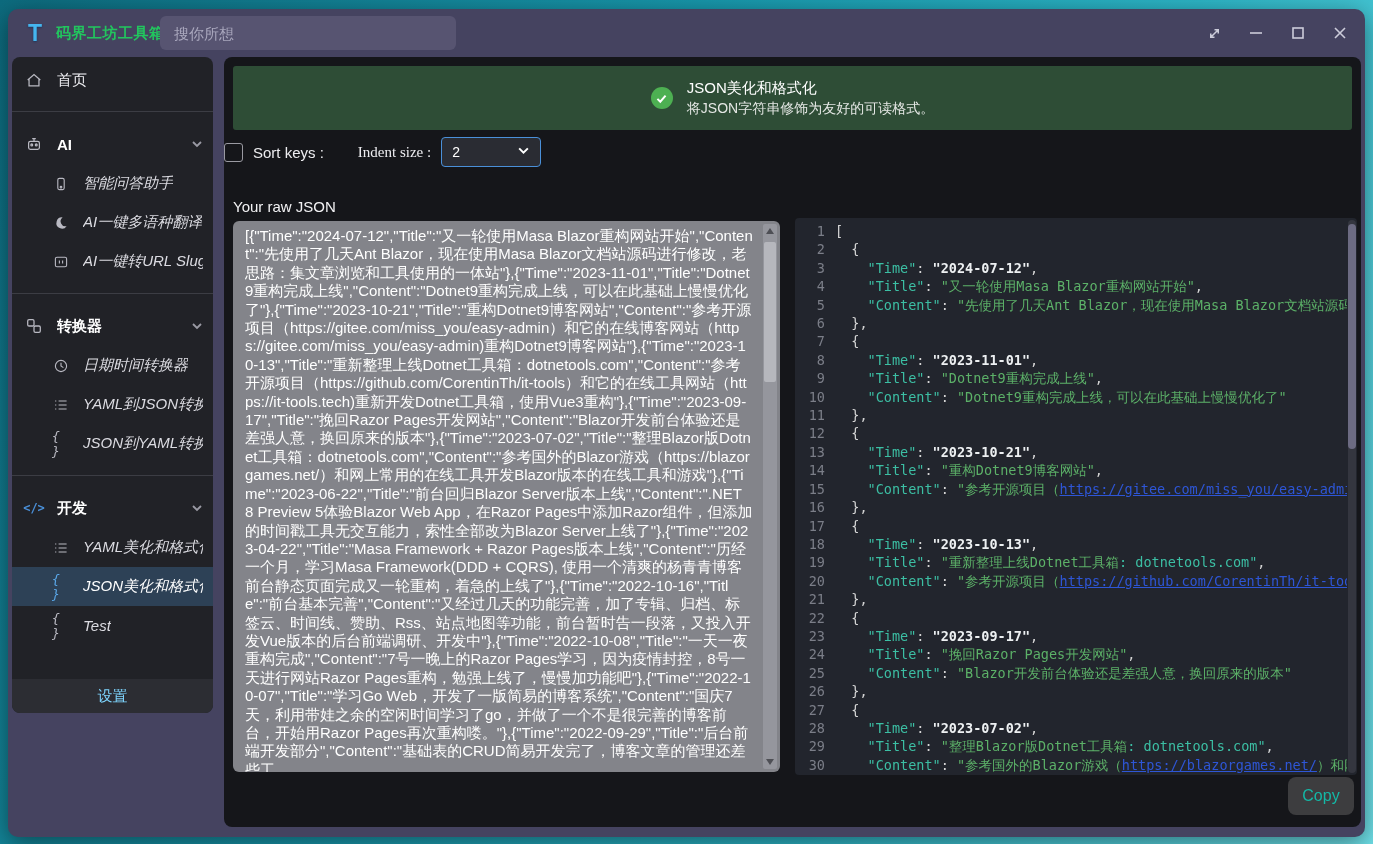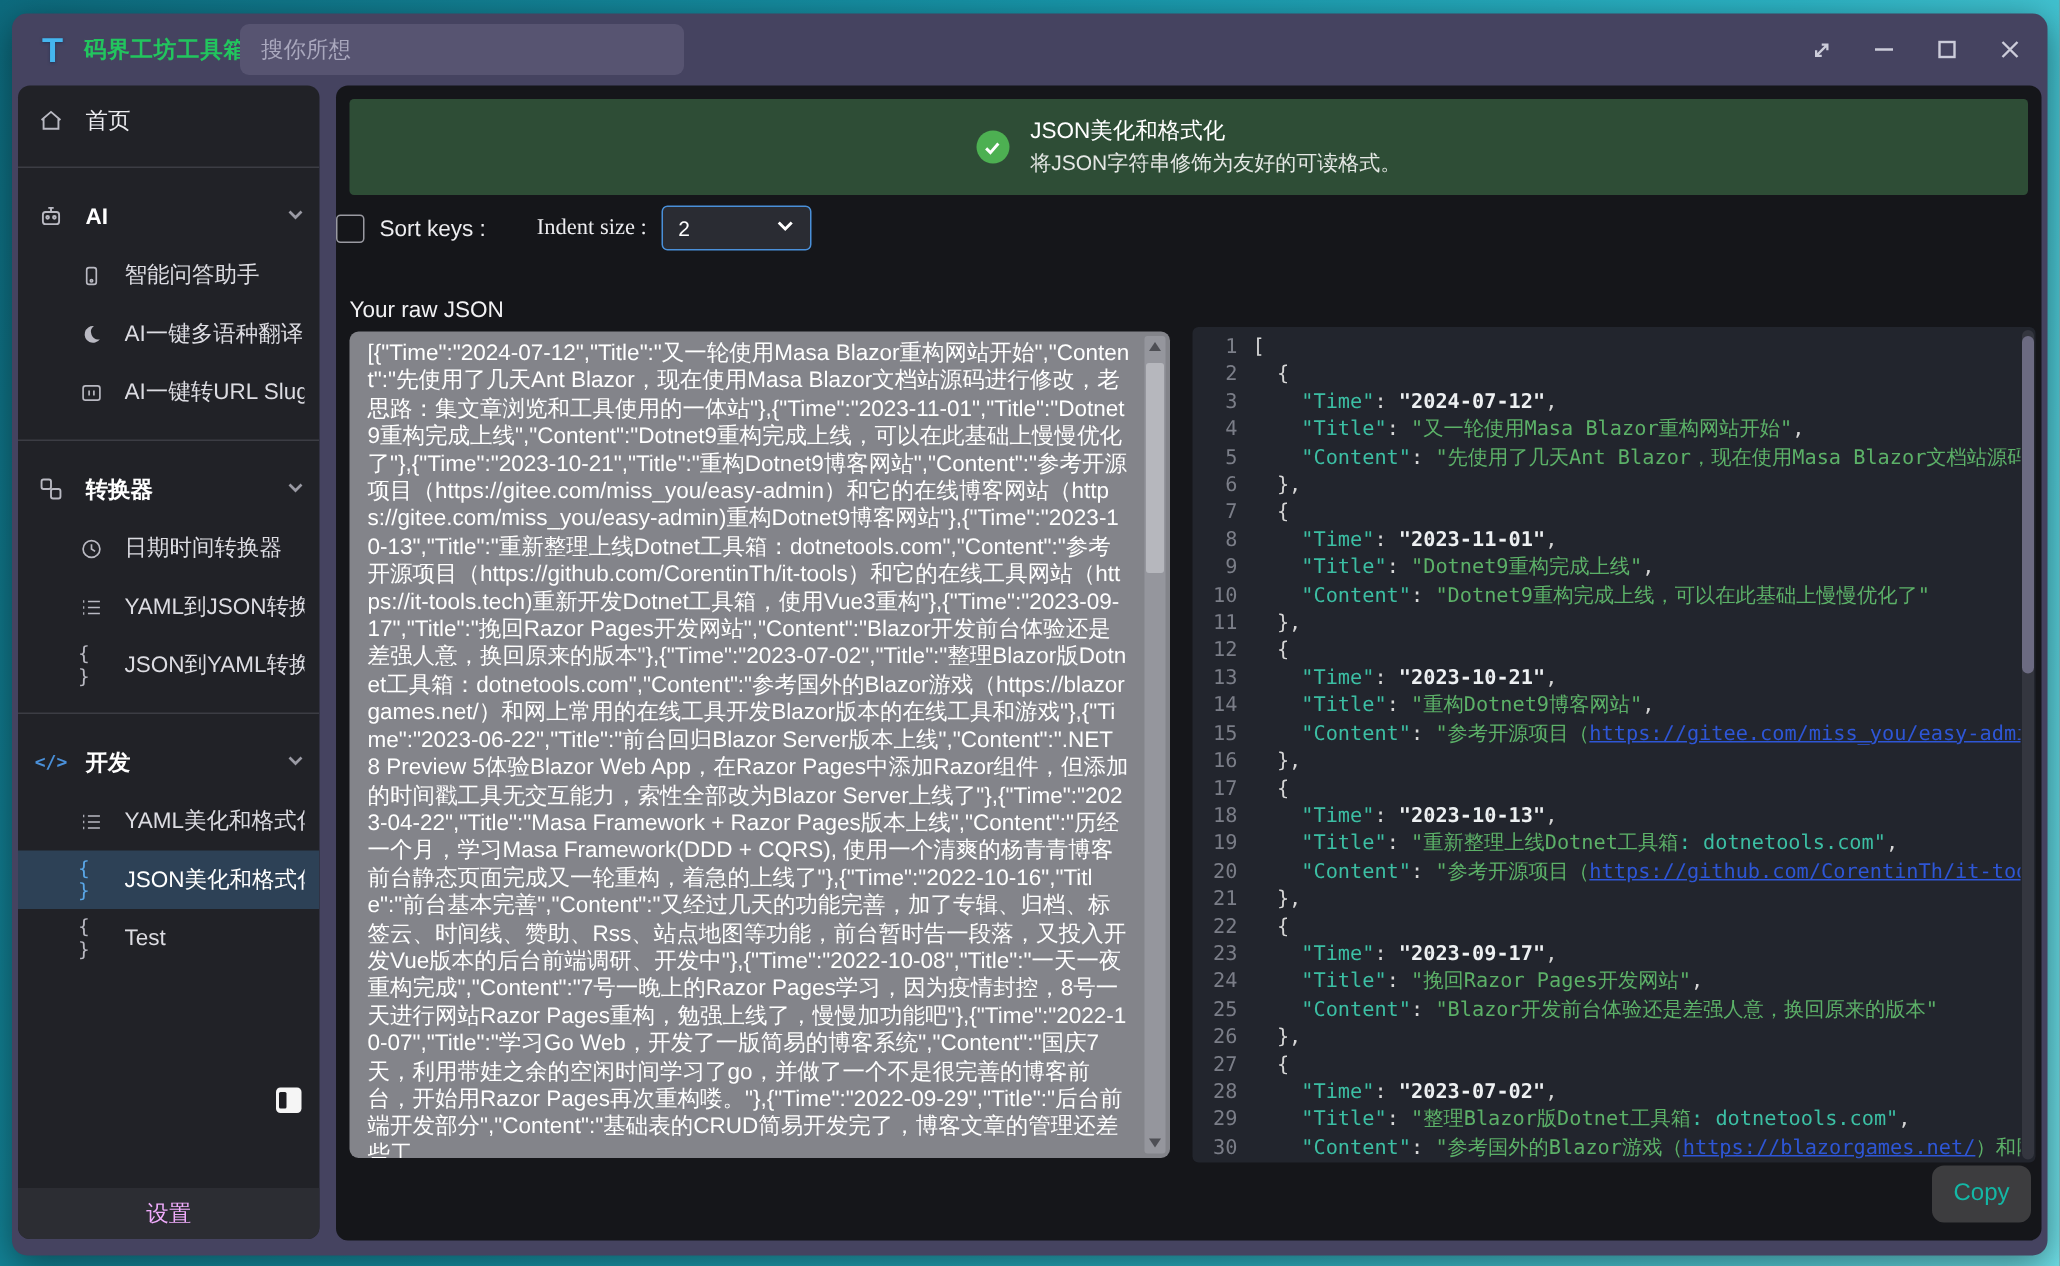--- a/index.html
+++ b/index.html
@@ -14,40 +14,40 @@
   .logo{width:26px;height:26px;margin-left:14px;display:flex;align-items:center;justify-content:center;
         font-weight:800;font-size:23px;color:#45b6ef;text-shadow:0 1px 2px rgba(0,40,80,.5);}
   .app-title{color:#22c55e;font-size:15px;font-weight:700;margin-left:8px;letter-spacing:.5px;}
   .searchbox{position:absolute;left:152px;top:7px;width:296px;height:34px;background:#575471;border:none;border-radius:6px;
         color:#e8e8f2;font-size:15px;padding:0 14px;box-sizing:border-box;outline:none;font-family:"Liberation Sans",sans-serif;}
   .searchbox::placeholder{color:#a9a7bd;}
   .winctl{position:absolute;top:0;height:48px;display:flex;align-items:center;gap:16px;right:12px;}
   .wbtn{width:26px;height:26px;display:flex;align-items:center;justify-content:center;cursor:default;}
   .wbtn svg{stroke:#ccccda;stroke-width:1.6;fill:none;}
   
-  .sidebar{position:absolute;left:4px;top:48px;width:201px;height:769px;background:#212227;border-radius:8px;overflow:hidden;}
+  .sidebar{position:absolute;left:4px;top:48px;width:201px;height:656px;background:#212227;border-radius:8px;overflow:hidden;}
   .side-scroll{position:absolute;inset:0 0 34px 0;overflow:hidden;padding-top:4px;}
   .row{display:flex;align-items:center;height:38px;padding:0 10px 0 12px;color:#ececf0;font-size:15px;}
   .row .ic{width:20px;height:20px;margin-right:13px;display:flex;align-items:center;justify-content:center;flex:0 0 20px;}
   .row .ic svg{stroke:#b9b9c2;stroke-width:1.4;fill:none;}
   .sec-hdr{height:40px;font-weight:700;color:#fff;}
   .sec-hdr .chev{margin-left:auto;}
   .chev svg{stroke:#9a9aa4;stroke-width:1.8;fill:none;}
-  .sub{height:39px;padding-left:40px;color:#dcdce2;}
+  .sub{height:39px;padding-left:40px;color:#dcdce2;font-style:italic;}
   .sub .ic{width:18px;flex:0 0 18px;margin-right:13px;}
   .lbl{white-space:nowrap;overflow:hidden;}
   .divider{height:1px;background:#3c3d44;margin:12px 0;}
   .braces{font-family:"DejaVu Sans Mono",monospace;font-size:13px;color:#b9b9c2;letter-spacing:1px;}
   .codeic{font-family:"DejaVu Sans Mono",monospace;font-size:12px;font-weight:700;color:#4a90d9;}
   .sub.selected{background:#2d4156;color:#fff;}
   .sub.selected .braces{color:#5aa7e8;}
   .collapse-btn{position:absolute;right:12px;top:668px;width:17px;height:17px;background:#f5f5f5;border-radius:3px;display:flex;align-items:center;}
   .collapse-btn .bar{width:5px;height:11px;background:#1d1d22;margin-left:2px;border-radius:1px;}
   .settings-bar{position:absolute;left:0;bottom:0;width:100%;height:34px;background:#2c2d33;display:flex;align-items:center;justify-content:center;}
-  .settings-lbl{color:#f0abfc;font-size:15px;}
+  .settings-lbl{color:#7dd3fc;font-size:15px;}
   
   .main{position:absolute;left:216px;top:48px;width:1137px;height:770px;background:#15161a;border-radius:8px;}
   .banner{position:absolute;left:9px;top:9px;right:9px;height:64px;background:#2e4d36;border-radius:3px;display:flex;align-items:center;justify-content:center;}
   .check-ic{width:22px;height:22px;border-radius:50%;background:#4db052;display:flex;align-items:center;justify-content:center;margin-right:14px;flex:0 0 22px;}
   .check-ic svg{stroke:#fff;stroke-width:2.4;fill:none;}
   .banner-title{color:#fff;font-size:15px;line-height:20px;}
   .banner-sub{color:#e4e7e4;font-size:14px;line-height:20px;}
   .controls{position:absolute;left:0;top:78px;width:100%;height:34px;display:flex;align-items:center;color:#ededf0;font-size:15px;}
   .cbox{width:17px;height:17px;border:1px solid #9a9aa2;border-radius:3px;background:transparent;margin-right:10px;}
   .sortkeys-lbl{margin-right:34px;}

